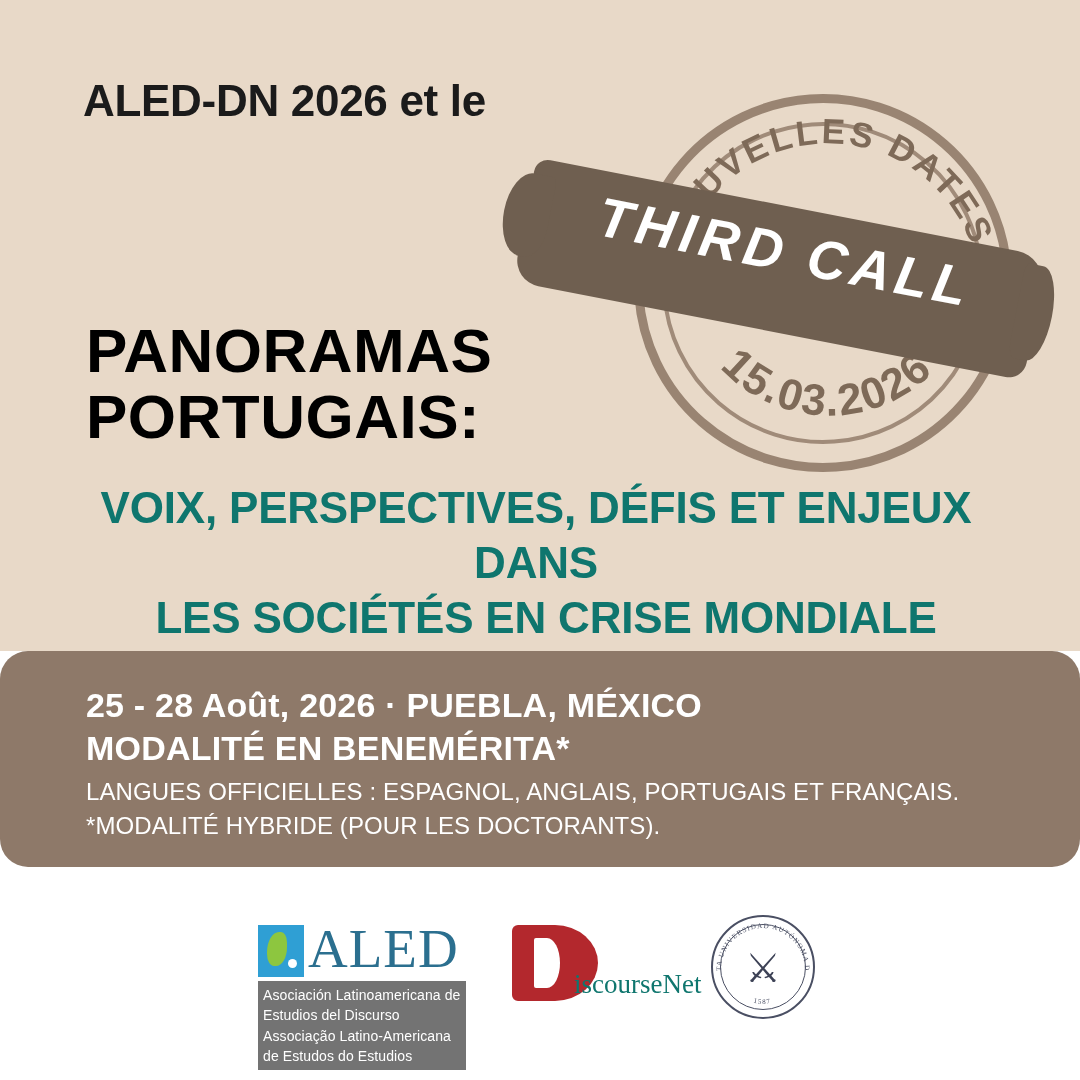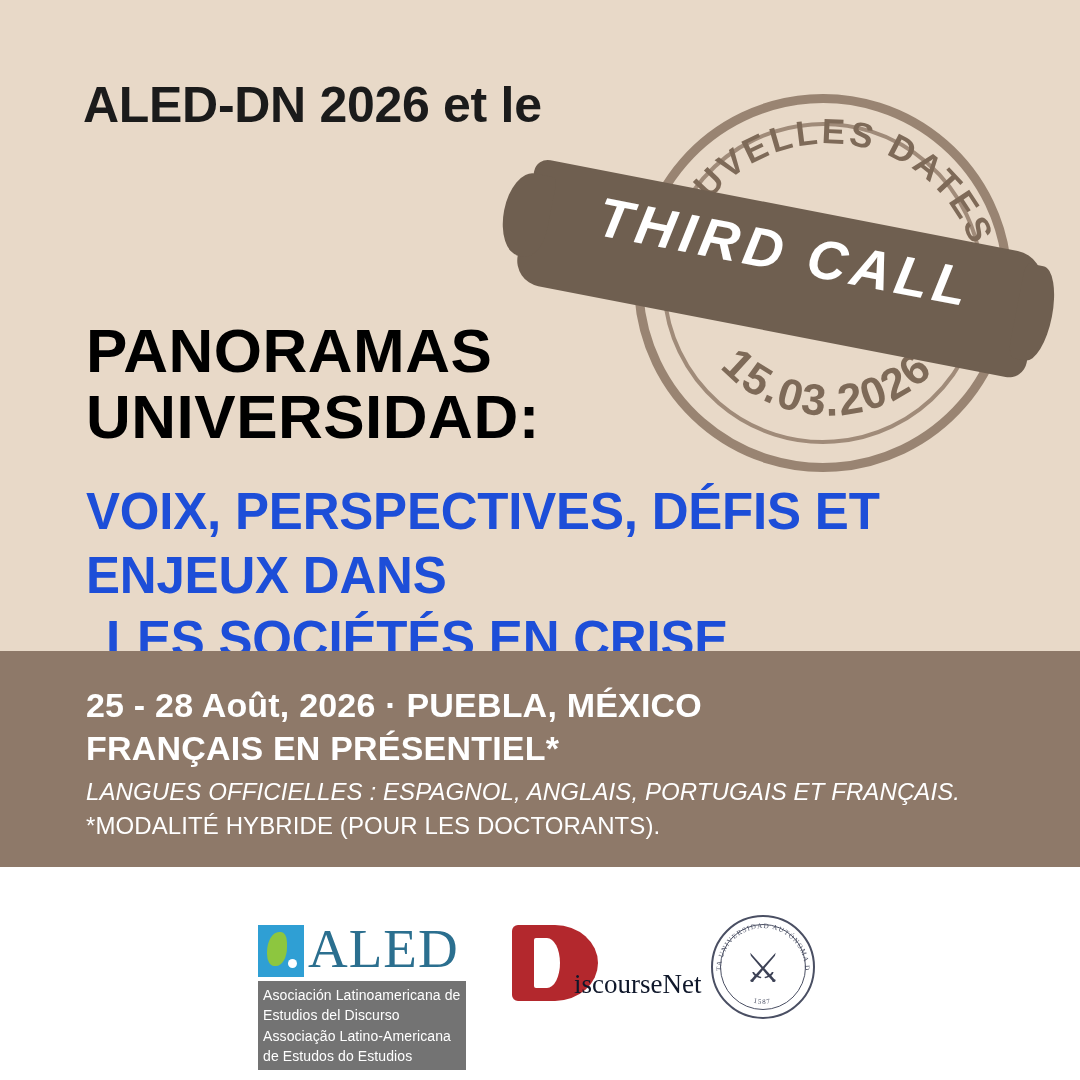--- a/index.html
+++ b/index.html
@@ -24,21 +24,21 @@
     width: 1080px;
     height: 651px;
     background: #e8d9c8;
     overflow: hidden;
   }
 
   .event-title {
     position: absolute;
     left: 83px;
     top: 70px;
-    font-size: 50px;
+    font-size: 44px;
     font-weight: bold;
     color: #1b1b1b;
     line-height: 1.42;
     letter-spacing: -0.3px;
     width: 600px;
   }
   .event-title .line2 { display: block; }
 
   .main-title {
     position: absolute;
@@ -50,26 +50,27 @@
     line-height: 1.06;
     letter-spacing: 0.5px;
     width: 660px;
   }
   .main-title .mt2 { display: block; }
 
   .subtitle {
     position: absolute;
     left: 86px;
     top: 480px;
-    font-size: 51px;
-    font-weight: bold;
-    color: #1d4ed8;
+    font-size: 44px;
+    font-weight: bold;
+    color: #0f766e;
     line-height: 1.25;
     letter-spacing: -0.2px;
     width: 900px;
+    text-align: center;
   }
   .subtitle .st2 { display: block; margin-left: 20px; }
 
   
   .stamp {
     position: absolute;
     left: 628px;
     top: 88px;
     width: 390px;
     height: 390px;
@@ -152,41 +153,41 @@
 
   
   .info-band {
     position: absolute;
     left: 0;
     top: 651px;
     width: 1080px;
     height: 216px;
     background: #8e7969;
     color: #ffffff;
+    border-radius: 28px;
   }
   .band-line1 {
     position: absolute;
     left: 86px; top: 35px;
     font-size: 34px;
     font-weight: bold;
     letter-spacing: 0.2px;
   }
   .band-line2 {
     position: absolute;
     left: 86px; top: 78px;
     font-size: 34px;
     font-weight: bold;
     letter-spacing: 0.2px;
   }
   .band-line3 {
     position: absolute;
     left: 86px; top: 127px;
     font-size: 24px;
     letter-spacing: 0.1px;
-    font-style: italic;
   }
   .band-line4 {
     position: absolute;
     left: 86px; top: 161px;
     font-size: 24px;
     letter-spacing: 0.1px;
   }
 
   
   .logo-strip {
@@ -270,21 +271,21 @@
     width: 26px; height: 50px;
     background: #ffffff;
     border-radius: 2px 50% 50% 2px;
   }
   .dn-word {
     position: absolute;
     left: 62px;
     top: 44px;
     font-family: "Liberation Serif", serif;
     font-size: 27px;
-    color: #0f172a;
+    color: #0f766e;
     letter-spacing: 0px;
   }
 
   
   .logo-seal {
     position: absolute;
     left: 711px;
     top: 48px;
     width: 104px;
     height: 104px;
@@ -345,32 +346,32 @@
           <textPath href="#arcBottom" startOffset="50%" text-anchor="middle">15.03.2026</textPath>
         </text>
       </svg>
     </div>
 
     <div class="brush"></div>
     <div class="brush-label">THIRD CALL</div>
 
     <div class="main-title">
       <span>PANORAMAS</span>
-      <span class="mt2">UNIVERSIDAD:</span>
+      <span class="mt2">PORTUGAIS:</span>
     </div>
 
     <div class="subtitle">
       <span>VOIX, PERSPECTIVES, DÉFIS ET ENJEUX DANS</span>
       <span class="st2">LES SOCIÉTÉS EN CRISE MONDIALE</span>
     </div>
   </div>
 
   <div class="info-band">
     <div class="band-line1">25 - 28 Août, 2026 · PUEBLA, MÉXICO</div>
-    <div class="band-line2">FRANÇAIS EN PRÉSENTIEL*</div>
+    <div class="band-line2">MODALITÉ EN BENEMÉRITA*</div>
     <div class="band-line3">LANGUES OFFICIELLES : ESPAGNOL, ANGLAIS, PORTUGAIS ET FRANÇAIS.</div>
     <div class="band-line4">*MODALITÉ HYBRIDE (POUR LES DOCTORANTS).</div>
   </div>
 
   <div class="logo-strip">
 
     <div class="logo-aled">
       <div class="aled-mark">
         <div class="leaf"></div>
         <div class="dot"></div>

